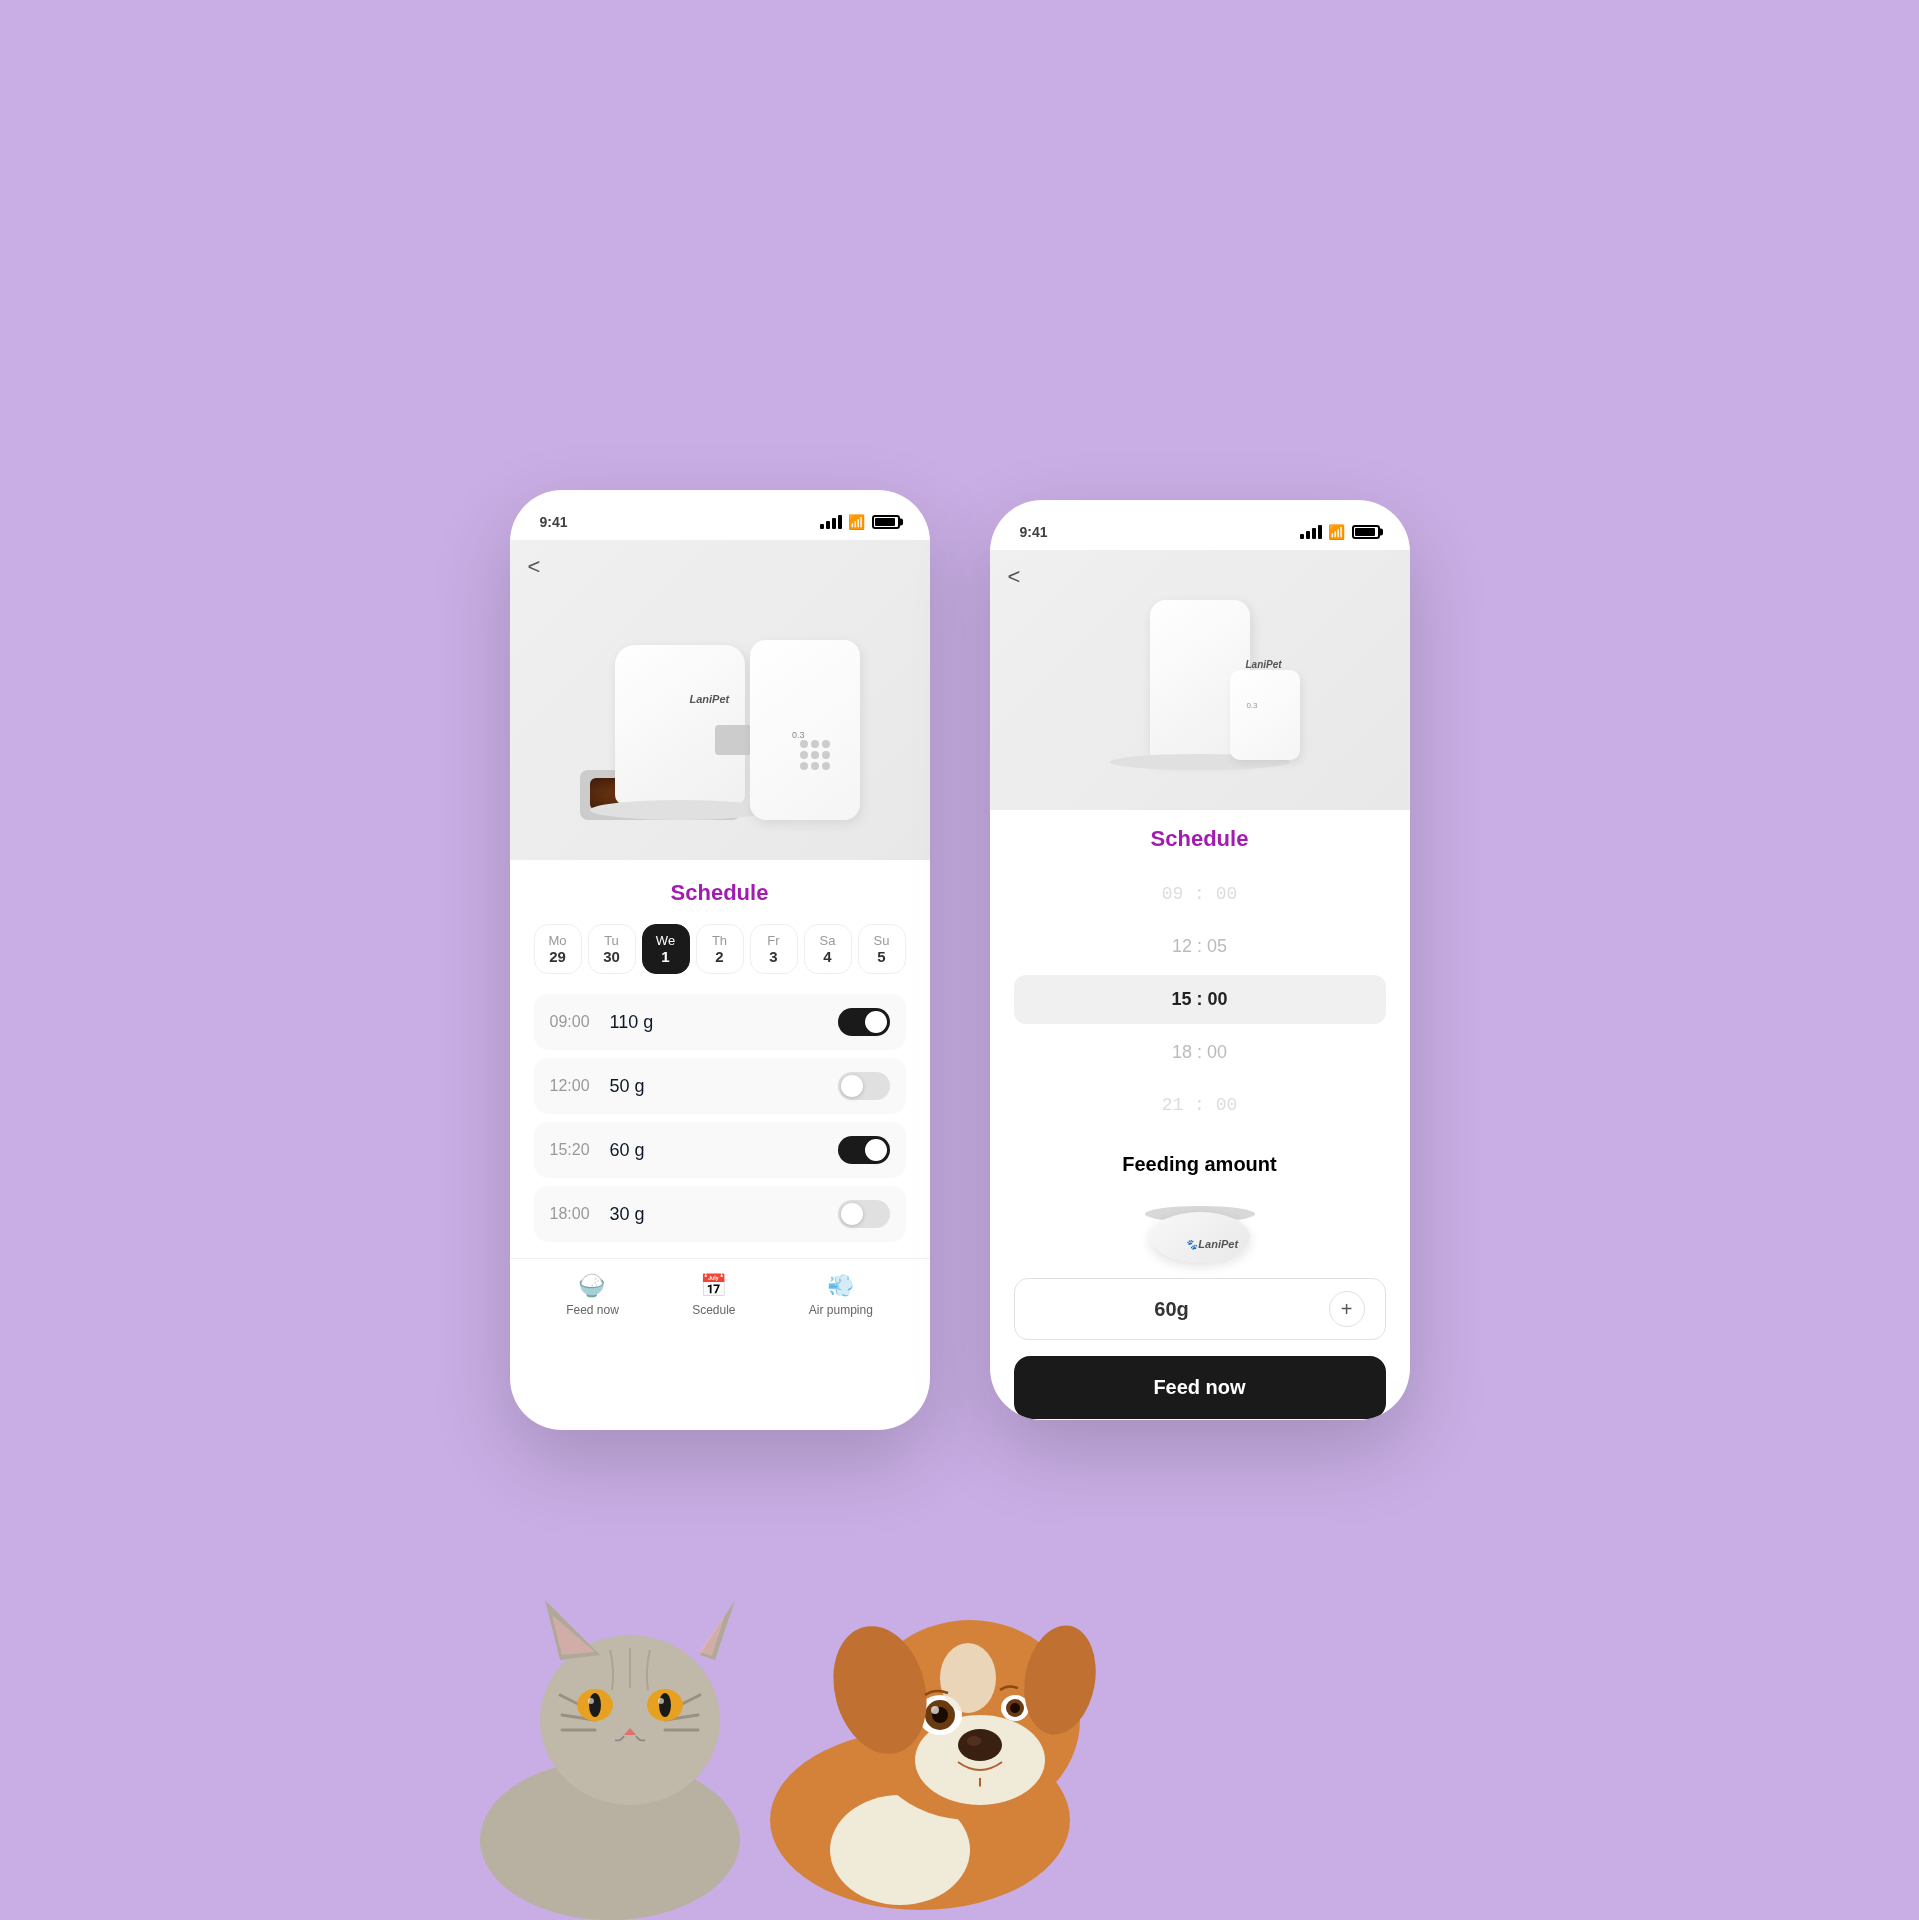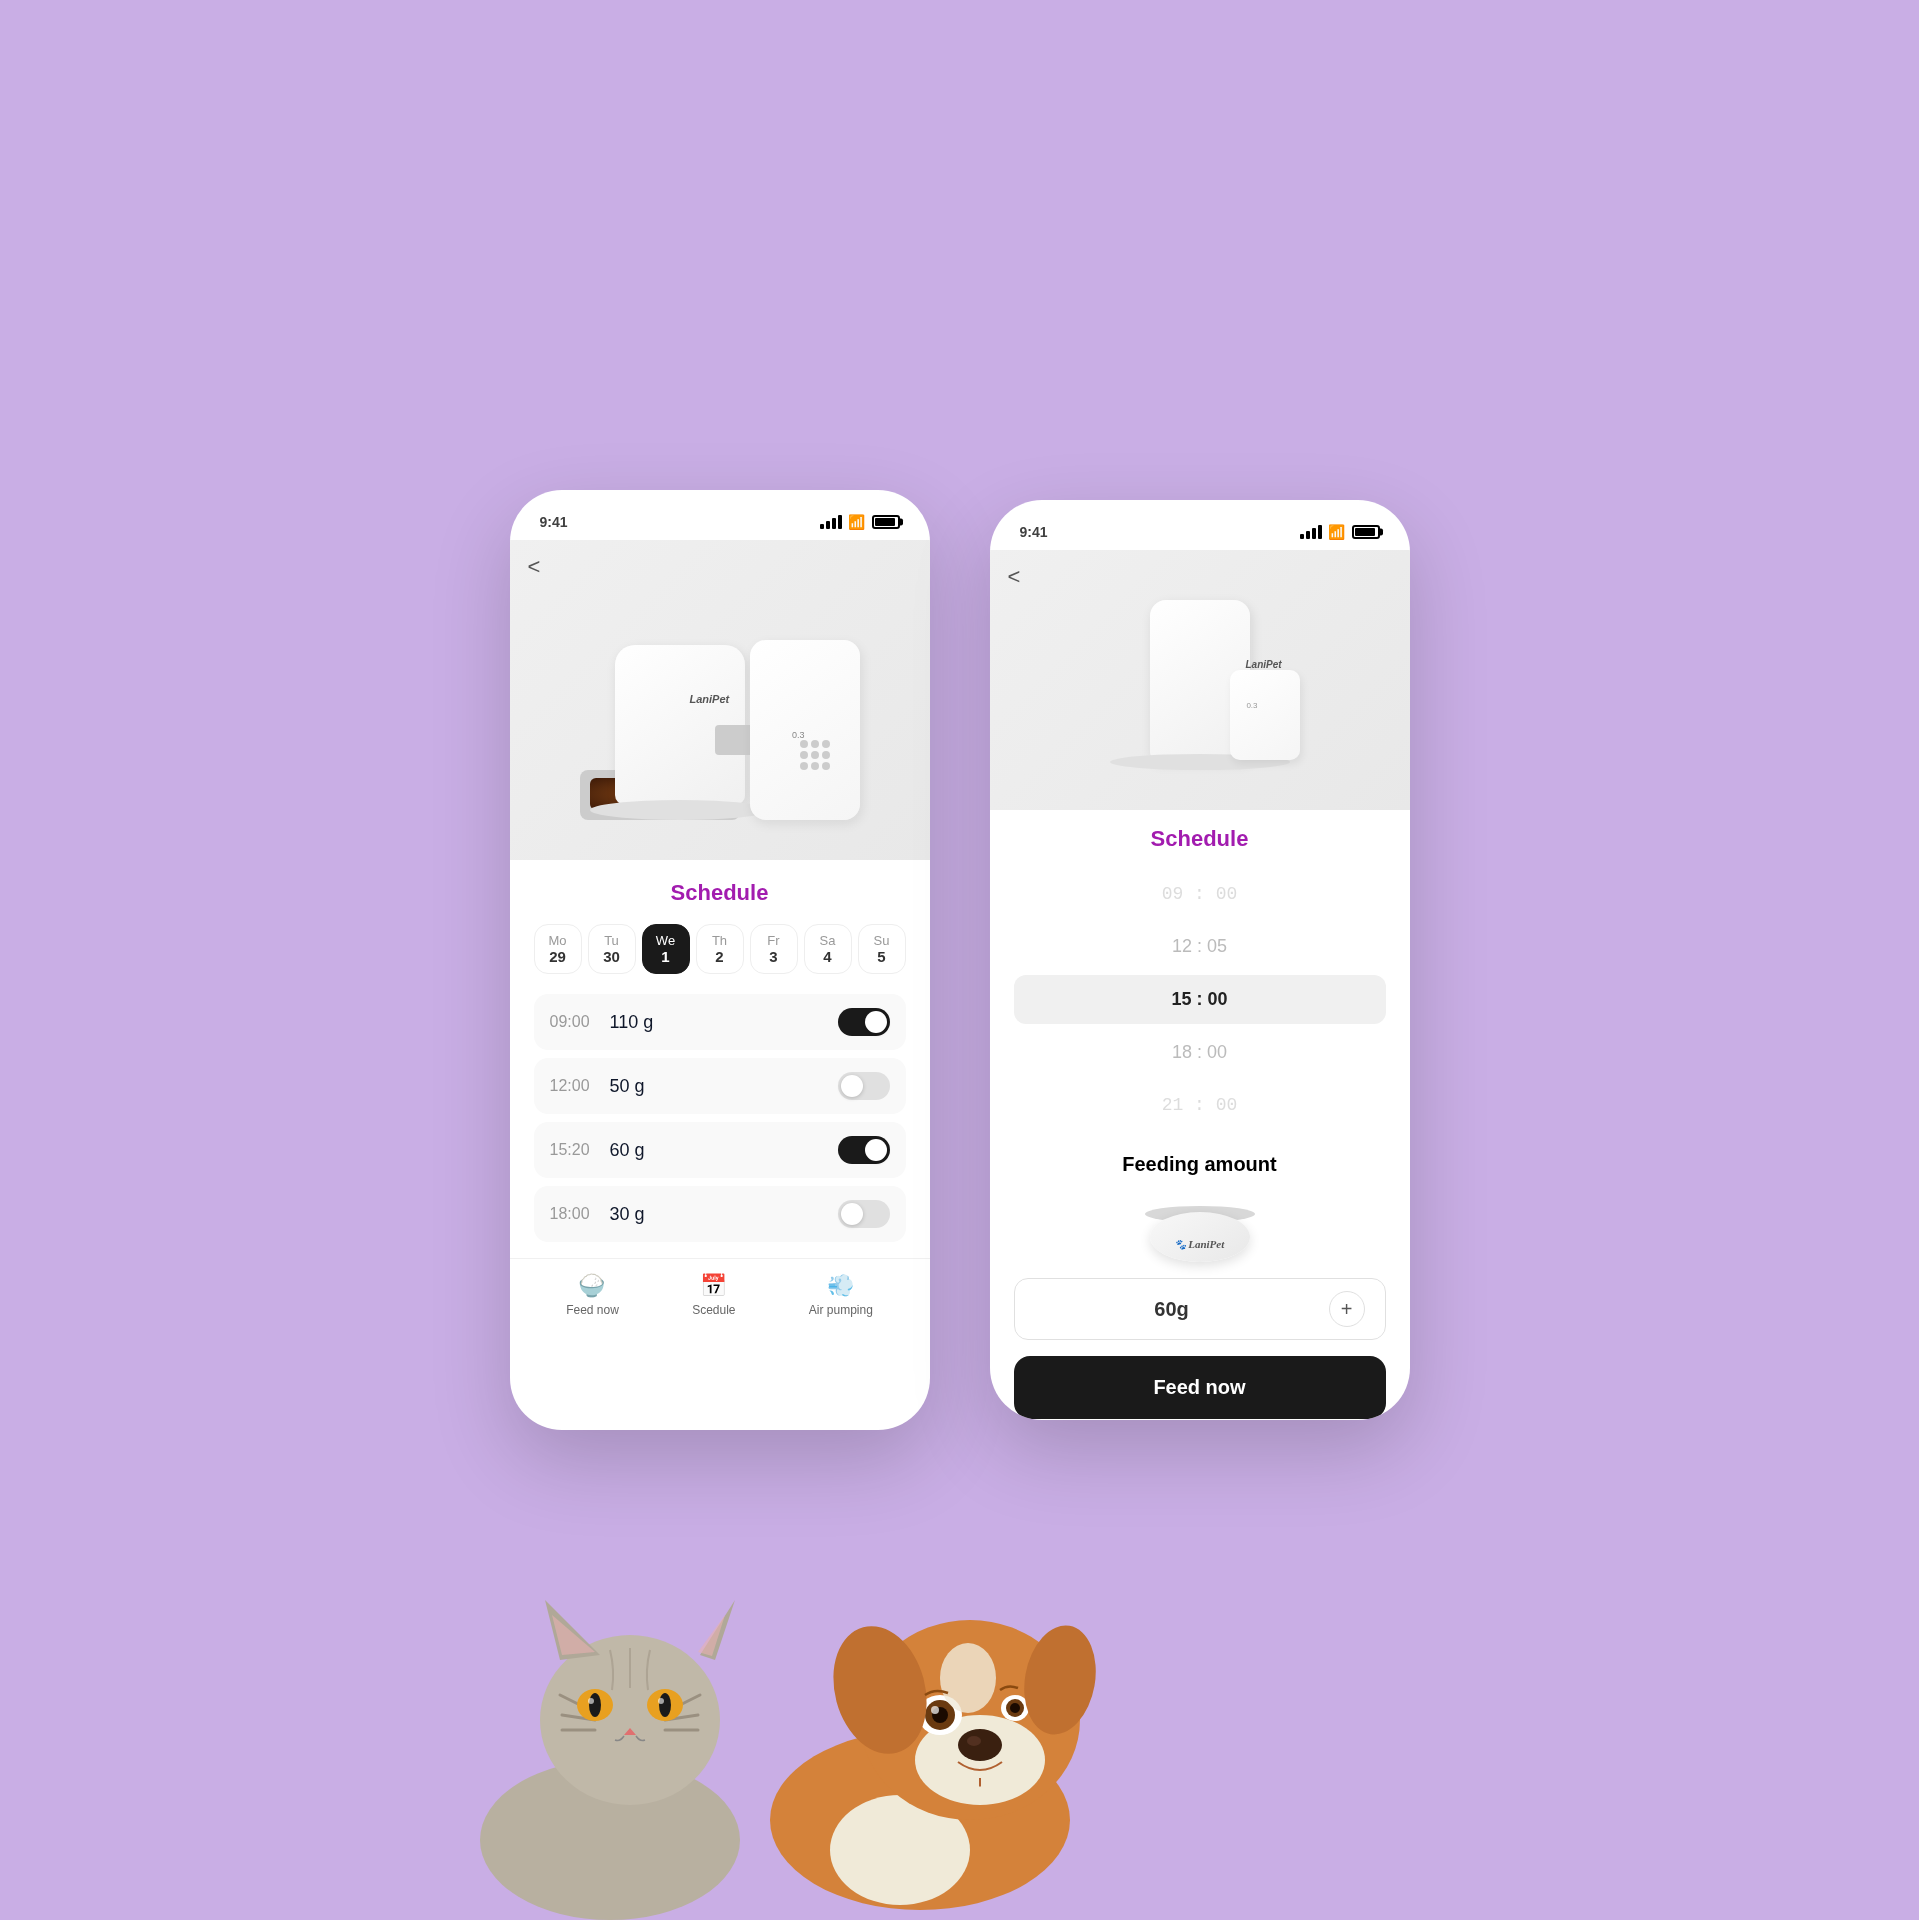--- a/index.html
+++ b/index.html
@@ -443,28 +443,27 @@
       bottom: 40px;
       left: 5px;
       width: 110px;
       height: 16px;
       background: #d8d8d8;
       border-radius: 50%;
     }
     .bowl-label-text {
       position: absolute;
       bottom: 12px;
-      left: 0;
+      left: 12px;
       width: 120px;
       text-align: center;
       font-size: 11px;
       font-weight: 700;
       color: #555;
       font-style: italic;
-      font-family: Liberation Serif, serif;
     }
     .paw-icon {
       font-size: 10px;
       margin-right: 1px;
     }
 
     
     .amount-control {
       display: flex;
       align-items: center;

